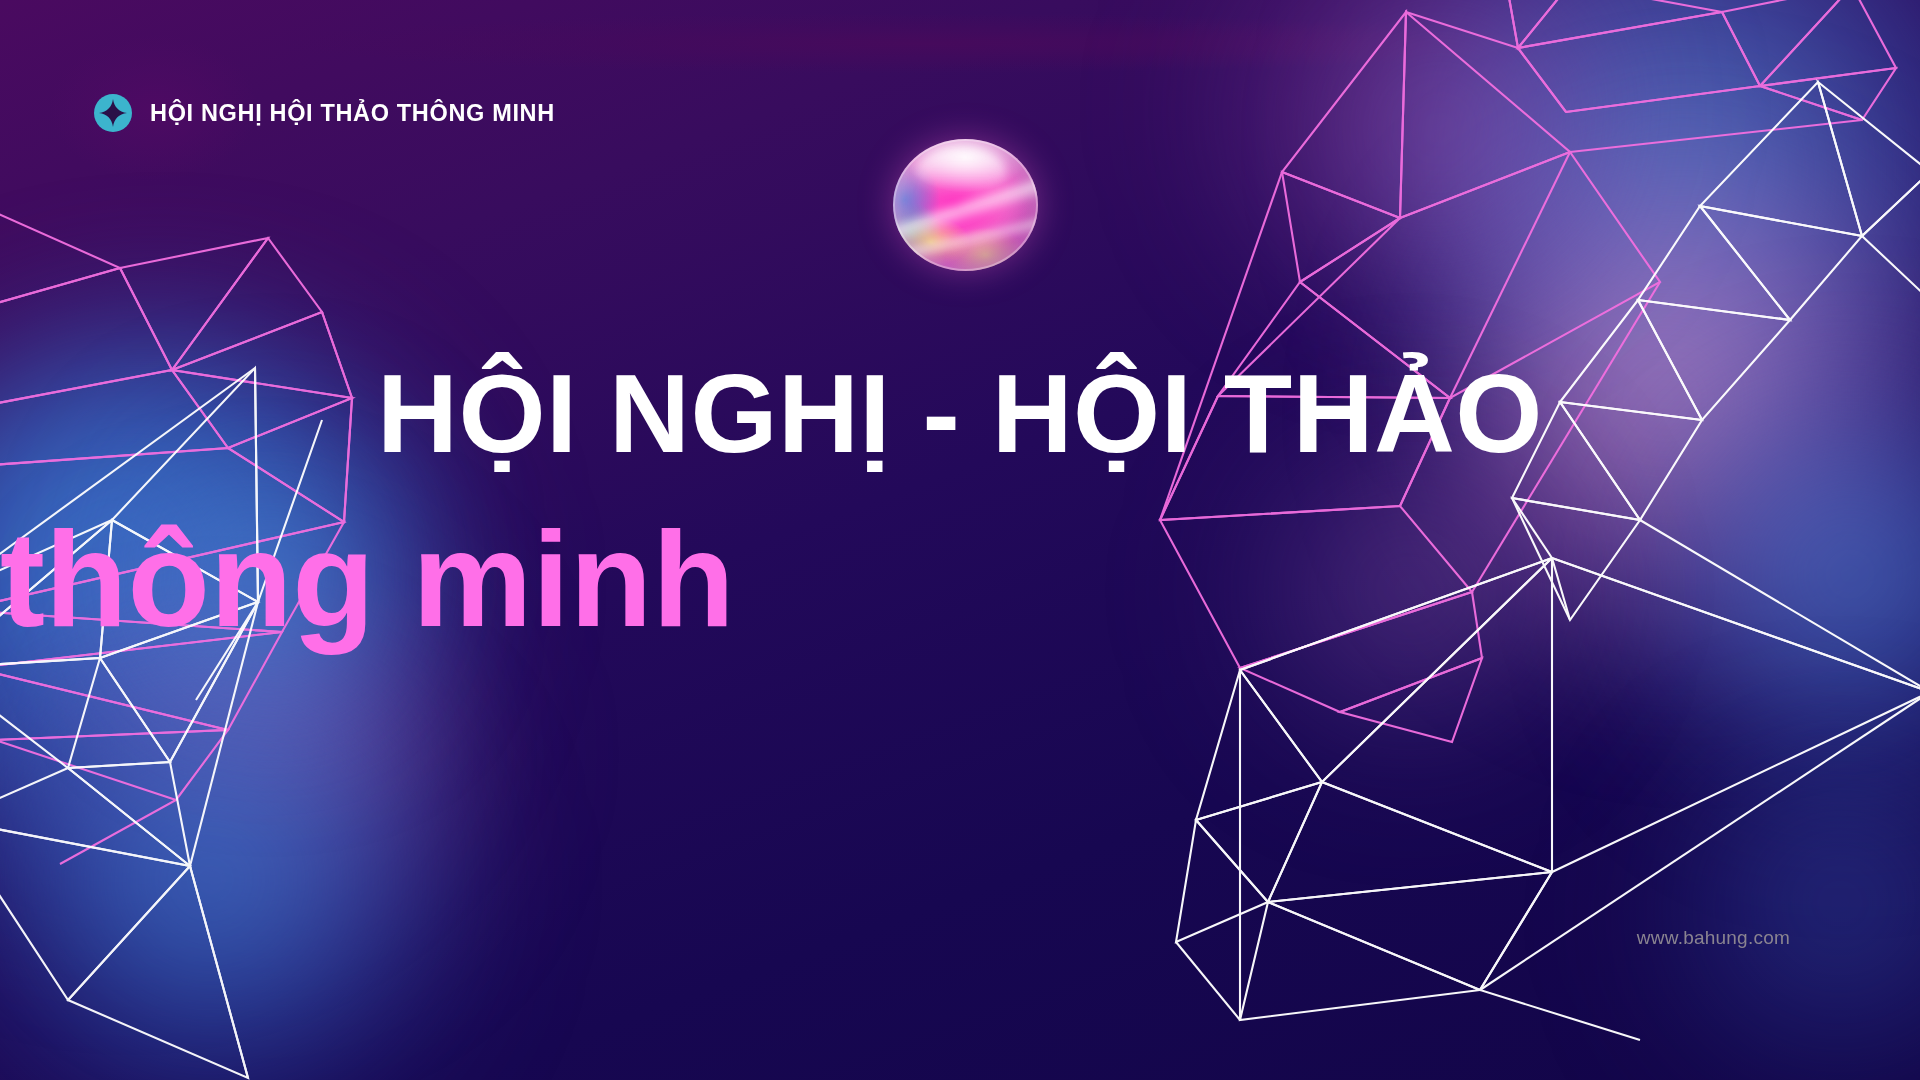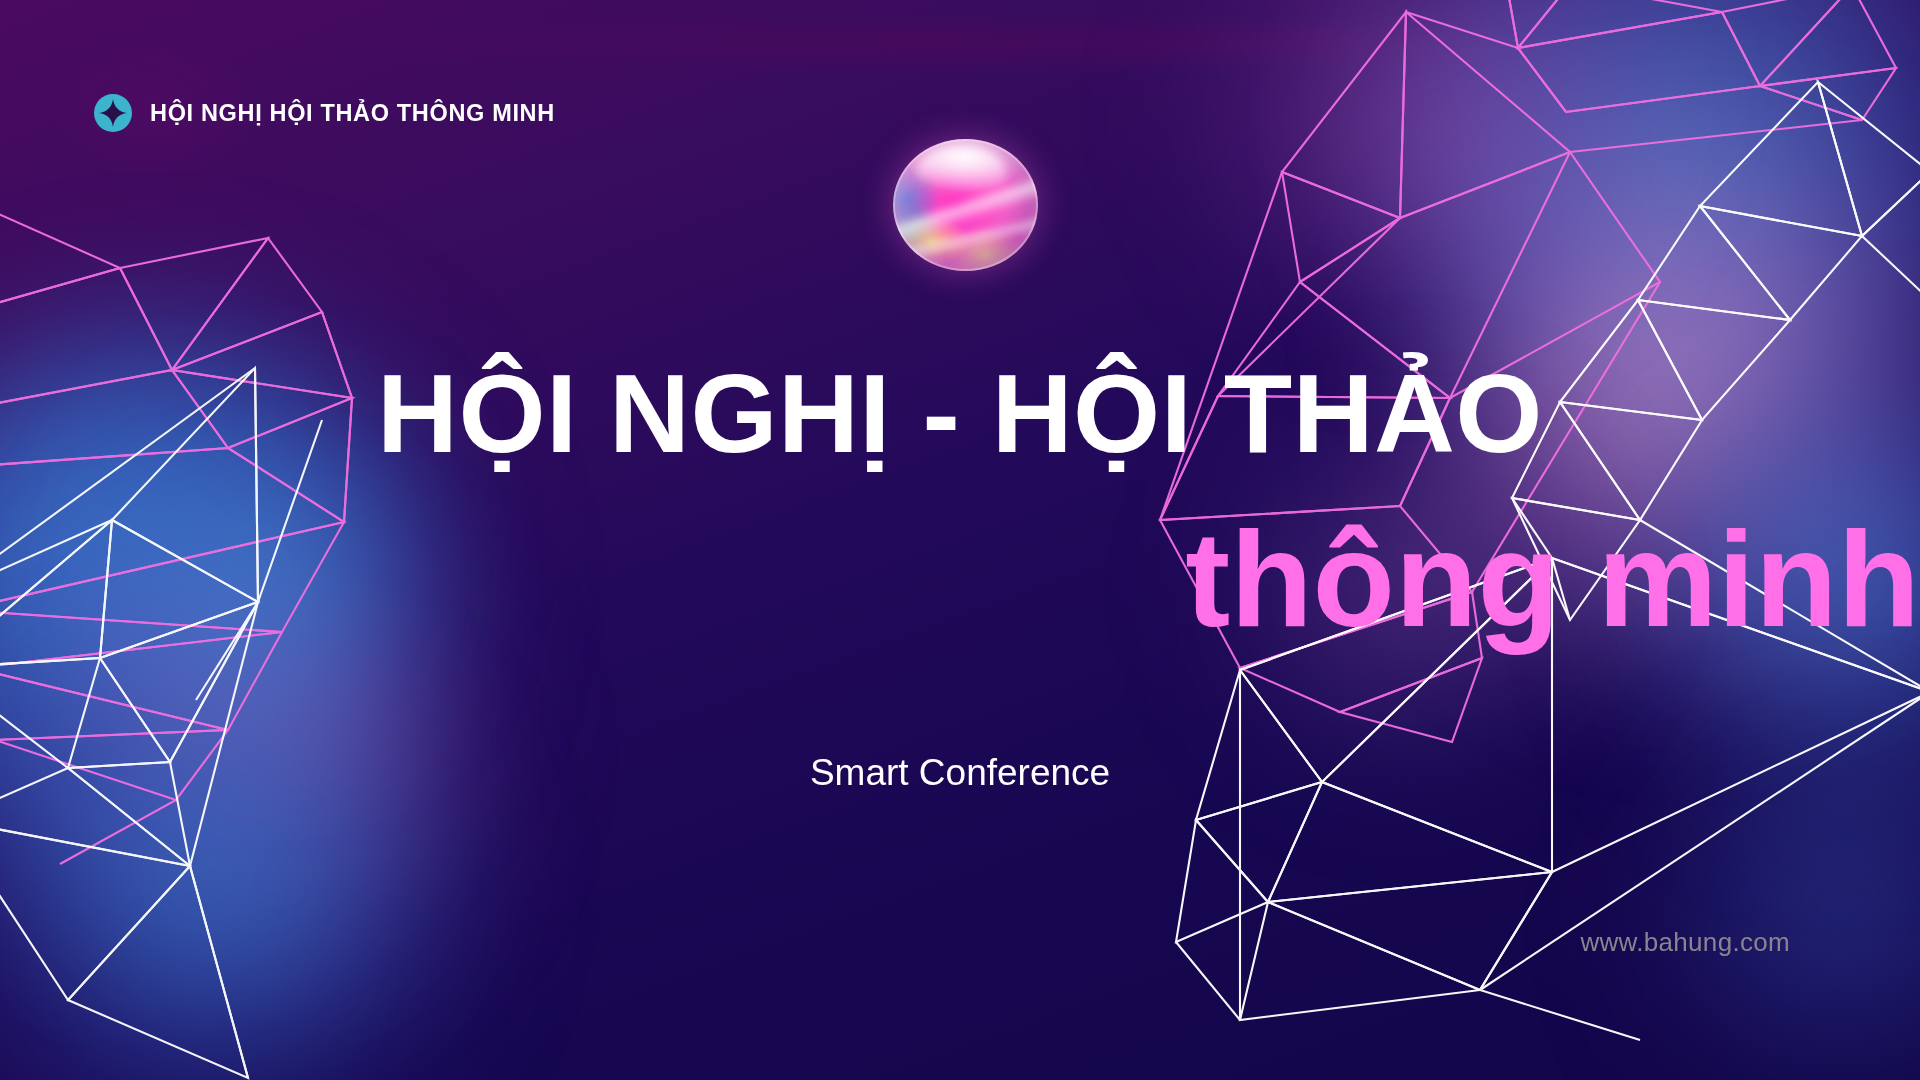--- a/index.html
+++ b/index.html
@@ -76,32 +76,32 @@
     box-shadow:inset 0 0 0 2px rgba(255,255,255,.30), inset 0 0 18px rgba(255,255,255,.25);
   }
 
   
   #headline {
     position:absolute; left:0; right:0; top:310px; text-align:center;
     color:#ffffff; font-size:112px; font-weight:700; letter-spacing:.004em;
     line-height:1.0; white-space:nowrap;margin-top:48px;
   }
   #subheadline {
-    position:absolute; left:0; right:0; top:512px; text-align:right;
-    font-size:135px; font-weight:700; line-height:1.0; white-space:nowrap;margin-left:47px;
+    position:absolute; left:0; right:0; top:512px; text-align:left;
+    font-size:135px; font-weight:700; line-height:1.0; white-space:nowrap;
   }
   #tagline {
     position:absolute; left:0; right:0; top:745px; text-align:center;
     color:#ffffff; font-size:37px; font-weight:400; line-height:1.52;
   }
   #tagline .ln { display:block; }
 
   #site {
     position:absolute; right:130px; top:927px;
-    font-size:26px; font-weight:400; letter-spacing:.012em;
+    font-size:19px; font-weight:400; letter-spacing:.012em;
     color:#8a8490;
   }
 </style>
 </head>
 <body>
 
 <div id="stage">
 
   <div class="blob b1"></div>
   <div class="blob b2"></div>
@@ -225,18 +225,17 @@
   <div id="orb">
     <span class="band"></span>
     <span class="gloss"></span>
     <span class="rim"></span>
   </div>
 
   <div id="headline" style="color: rgb(255, 255, 255);">HỘI NGHỊ - HỘI THẢO</div>
   <div id="subheadline" style="color: rgb(255, 111, 232);">thông minh</div>
 
   <div id="tagline">
-    <span class="ln">Smart Conference</span>
   </div>
 
   <div id="site" style="color: rgb(138, 132, 144);">www.bahung.com</div>
 
 </div>
 
 </body></html>

